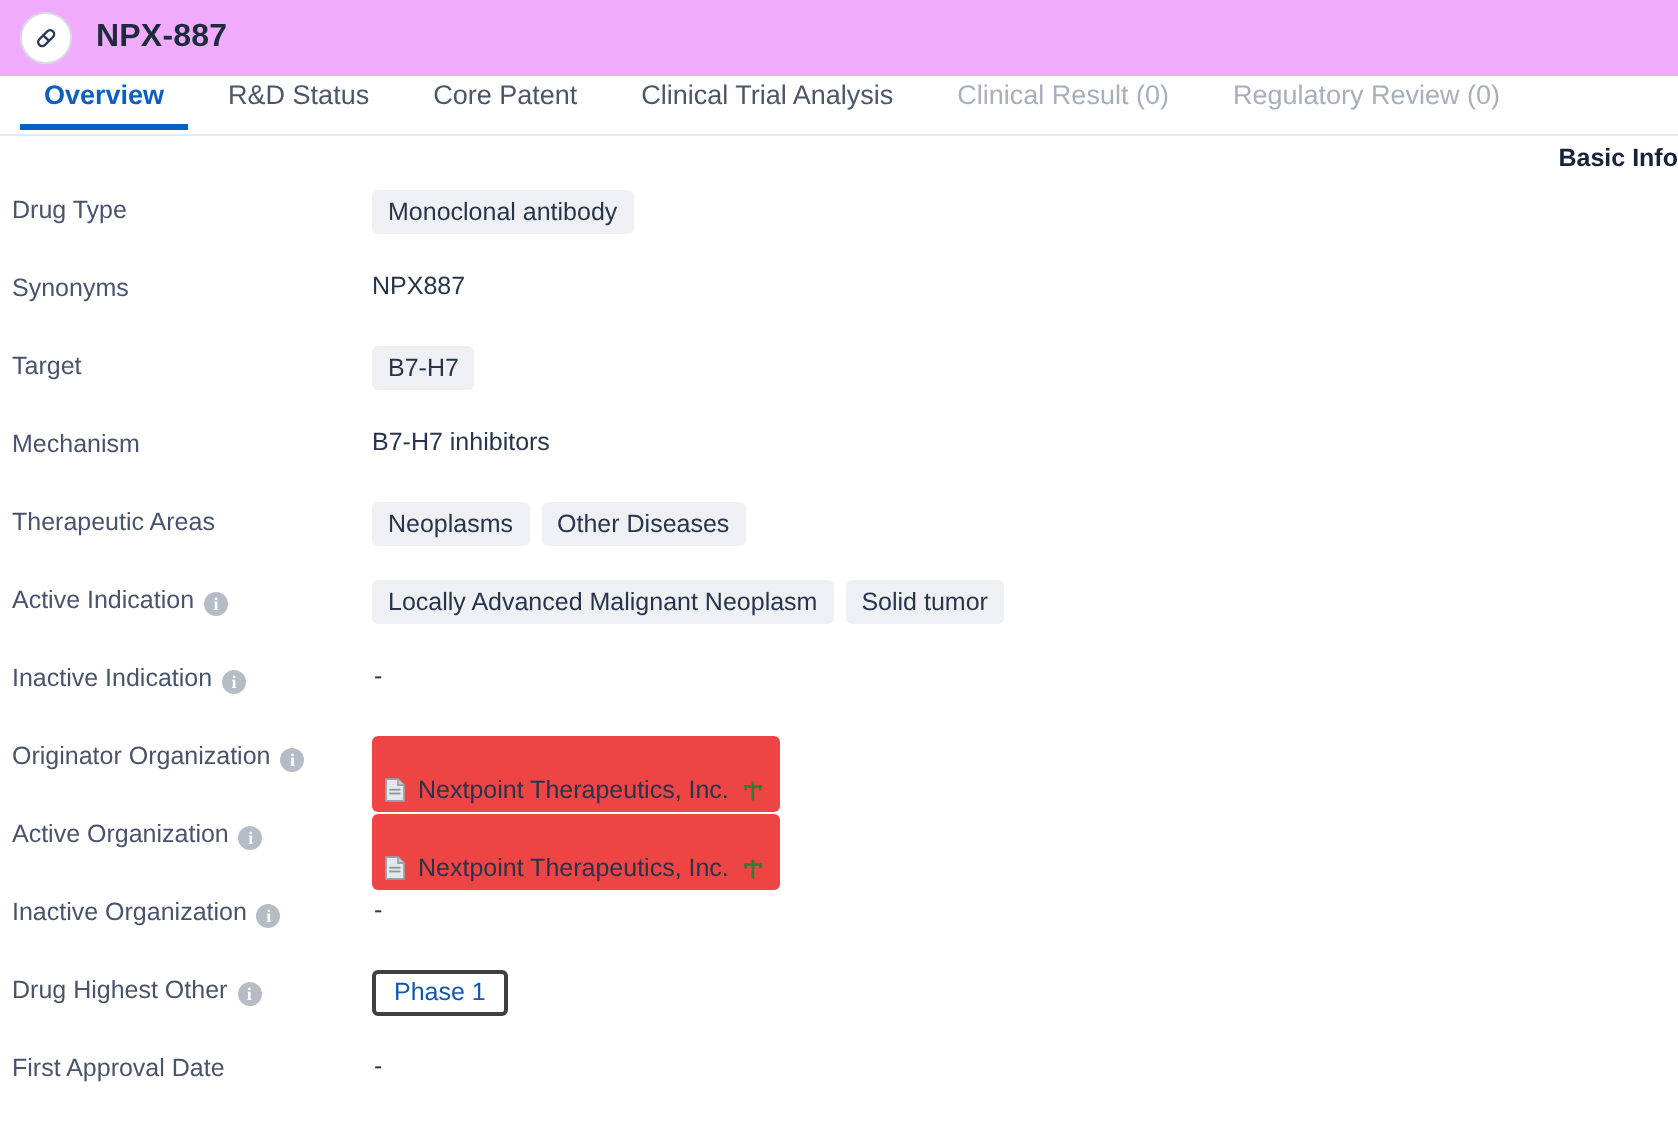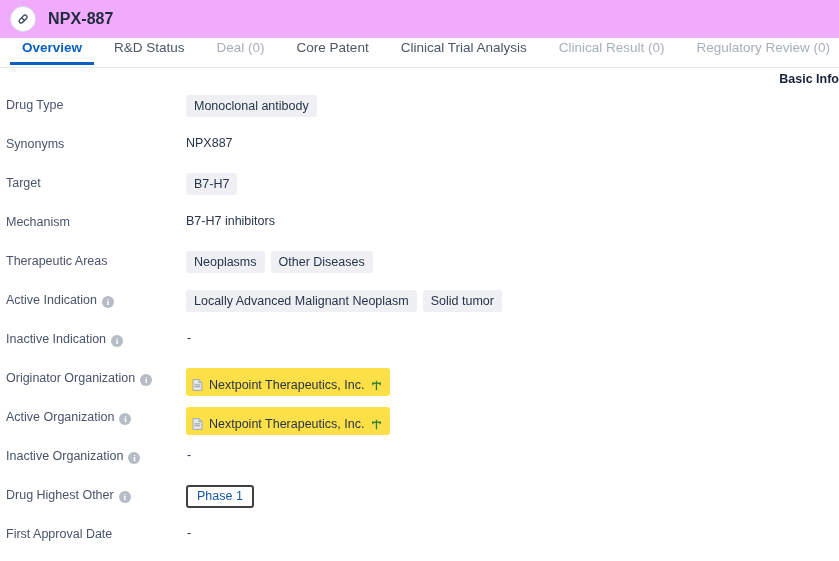--- a/index.html
+++ b/index.html
@@ -134,25 +134,25 @@
     font-size: 12.5px;
     line-height: 18px;
     padding: 2px 8px;
     border-radius: 3px;
     white-space: nowrap;
   }
   .org-chip {
     display: inline-flex;
     align-items: center;
     gap: 6px;
-    background: #fde047;
+    background: #ef4444;
     color: #27344b;
     font-size: 12.5px;
     line-height: 18px;
-    padding: 8px 8px 2px 6px;
+    padding: 18px 8px 2px 6px;
     border-radius: 3px;
     white-space: nowrap;
   }
   .phase-chip {
     display: inline-block;
     border: 2px solid #404040;
     color: #1457a8;
     background: #ffffff;
     font-size: 12.5px;
     line-height: 17px;
@@ -174,21 +174,20 @@
         <line x1="8" y1="6.1" x2="8" y2="10.1" stroke="#2b3a54" stroke-width="1.2"></line>
       </g>
     </svg>
   </div>
   <div class="drug-title">NPX-887</div>
 </div>
 
 <div class="tabbar" id="tabbar">
     <div class="tab active">Overview</div>
     <div class="tab">R&amp;D Status</div>
-    <div class="tab disabled">Deal (0)</div>
     <div class="tab">Core Patent</div>
     <div class="tab">Clinical Trial Analysis</div>
     <div class="tab disabled">Clinical Result (0)</div>
     <div class="tab disabled">Regulatory Review (0)</div>
   </div>
 
 <div class="section-title">Basic Info</div>
 
 <div class="fields" id="fieldlist">
     <div class="field-row">

